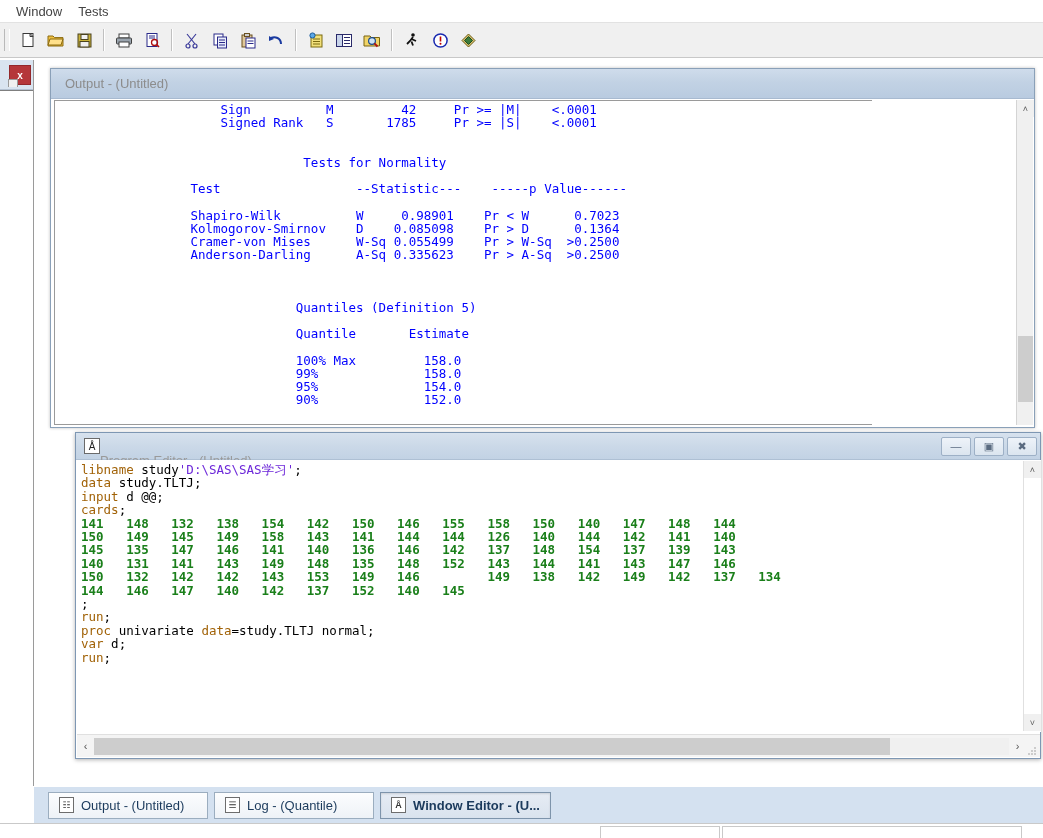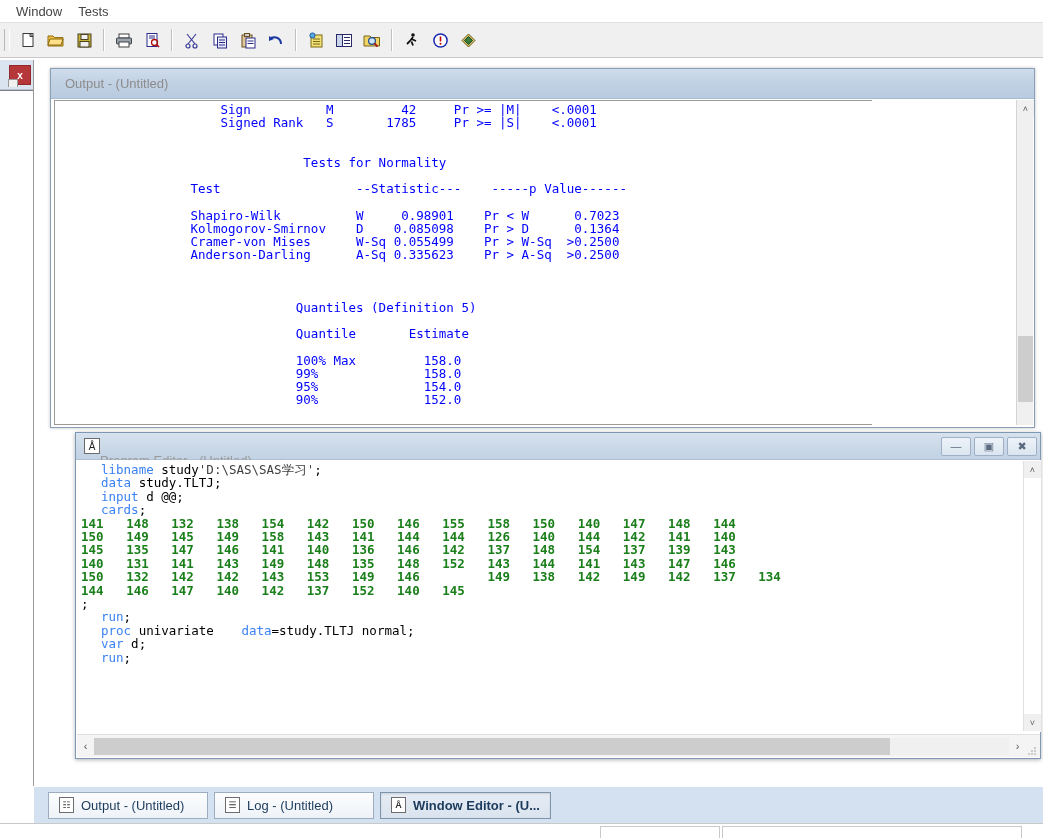--- a/index.html
+++ b/index.html
@@ -243,22 +243,22 @@
   }
   #code {
     margin: 0;
     padding: 3px 0 0 4px;
     font-family: "DejaVu Sans Mono", "Liberation Mono", monospace;
     font-size: 12.5px;
     line-height: 13.4px;
     white-space: pre;
     color: #000000;
   }
-  .kw { color: #3b82f6; margin-left: 20px; }
-  .str { color: #404040; }
+  .kw { color: #a16207; }
+  .str { color: #6d28d9; }
   .num { color: #1a7f1a; font-weight: bold; }
   .txt { color: #000000; text-align: right; }
 
   #editor-vscroll {
     position: absolute;
     right: 1px; top: 28px;
     width: 16px; height: 270px;
     background: #ffffff;
     border-left: 1px solid #e0e0e0;
     box-sizing: border-box;
@@ -583,21 +583,21 @@
     </div>
   </div>
 
   <div id="taskbar">
     <div class="task-btn">
       <span class="task-icon">☷</span>
       <span>Output - (Untitled)</span>
     </div>
     <div class="task-btn">
       <span class="task-icon">☰</span>
-      <span>Log - (Untitled)</span>
+      <span>Log - (Quantile)</span>
     </div>
     <div class="task-btn active">
       <span class="task-icon">Å</span>
       <span>Window Editor - (U...</span>
     </div>
   </div>
 
   <div id="statusbar">
     <div id="status-cell"></div>
     <div id="status-cell2"></div>

